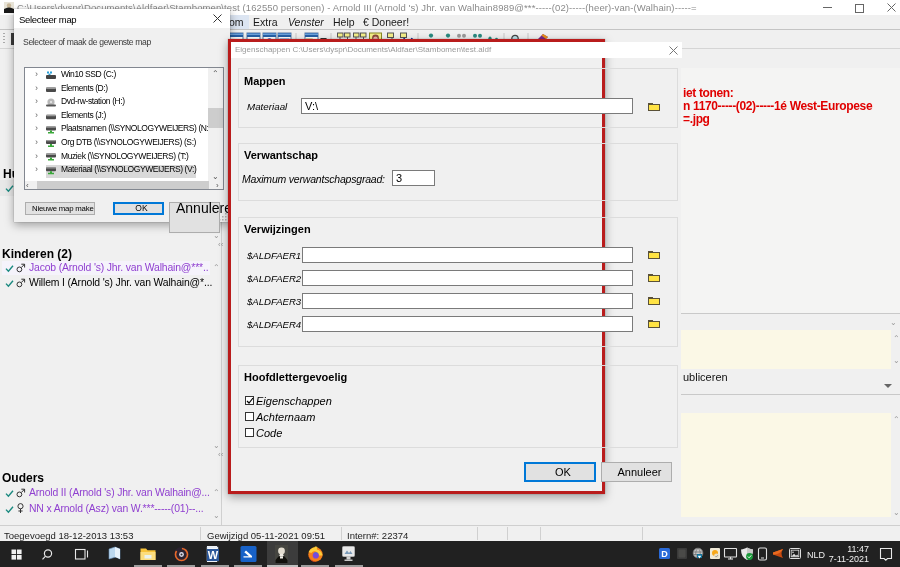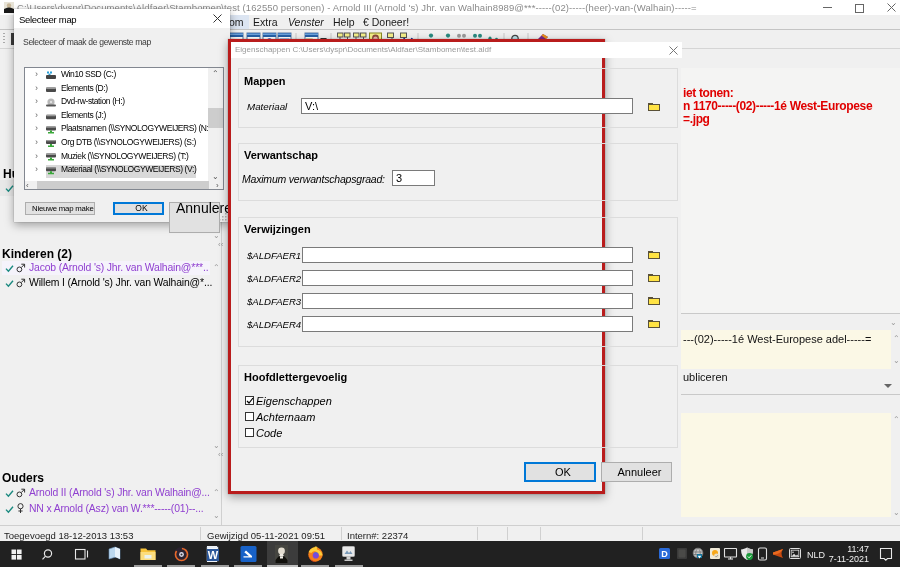--- a/index.html
+++ b/index.html
@@ -222,21 +222,20 @@
 
   <div id="rightpanel" class="abs"></div>
   <div class="abs" style="left:681px;top:49px;width:219px;height:19px;background:#f0f0f0;border-bottom:1px solid #c9c9c9;"></div>
   <div class="abs" style="left:681px;top:68px;width:219px;height:245px;background:#f4f4f3;border-bottom:1px solid #c9c9c9;"></div>
   <div class="redtxt abs" style="left:683px;top:86px;">iet tonen:</div>
   <div class="redtxt abs" style="left:683px;top:99px;">n 1170-----(02)-----1é West-Europese</div>
   <div class="redtxt abs" style="left:683px;top:112px;">=.jpg</div>
   <div class="abs" style="left:681px;top:314px;width:219px;height:16px;background:#f0f0f0;"></div>
   <div class="chev abs" style="left:890px;top:318px;">⌄</div>
   <div class="cream abs" style="left:681px;top:330px;width:210px;height:39px;"></div>
-  <div class="abs" style="left:683px;top:333px;font-size:11px;color:#111;white-space:nowrap;">---(02)-----1é West-Europese adel-----=</div>
   <div class="chev abs" style="left:893px;top:334px;">⌃</div>
   <div class="chev abs" style="left:893px;top:356px;">⌄</div>
   <div class="abs" style="left:683px;top:371px;font-size:11px;color:#111;">ubliceren</div>
   <div class="abs" style="left:884px;top:384px;width:0;height:0;border-left:4px solid transparent;border-right:4px solid transparent;border-top:4px solid #666;"></div>
   <div class="abs" style="left:681px;top:394px;width:219px;height:1px;background:#c9c9c9;"></div>
   <div class="cream abs" style="left:681px;top:413px;width:210px;height:104px;"></div>
   <div class="chev abs" style="left:893px;top:415px;">⌃</div>
   <div class="chev abs" style="left:893px;top:508px;">⌄</div>
 
   <div id="statusbar" class="abs"></div>

